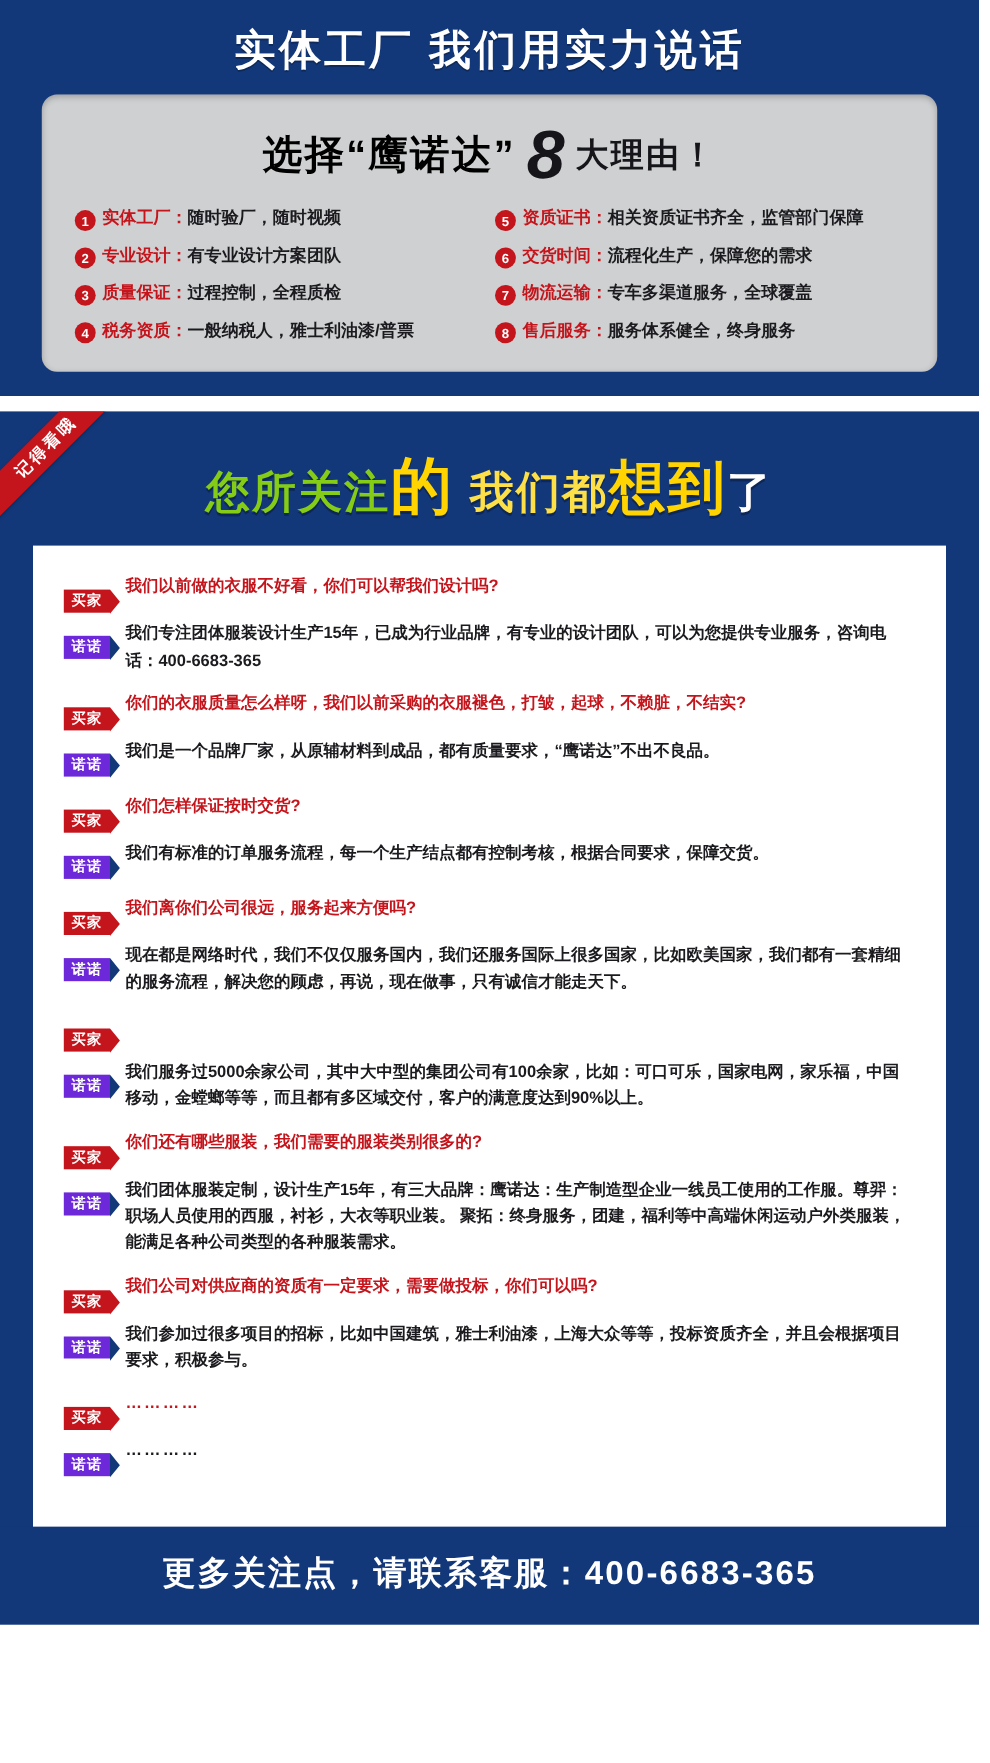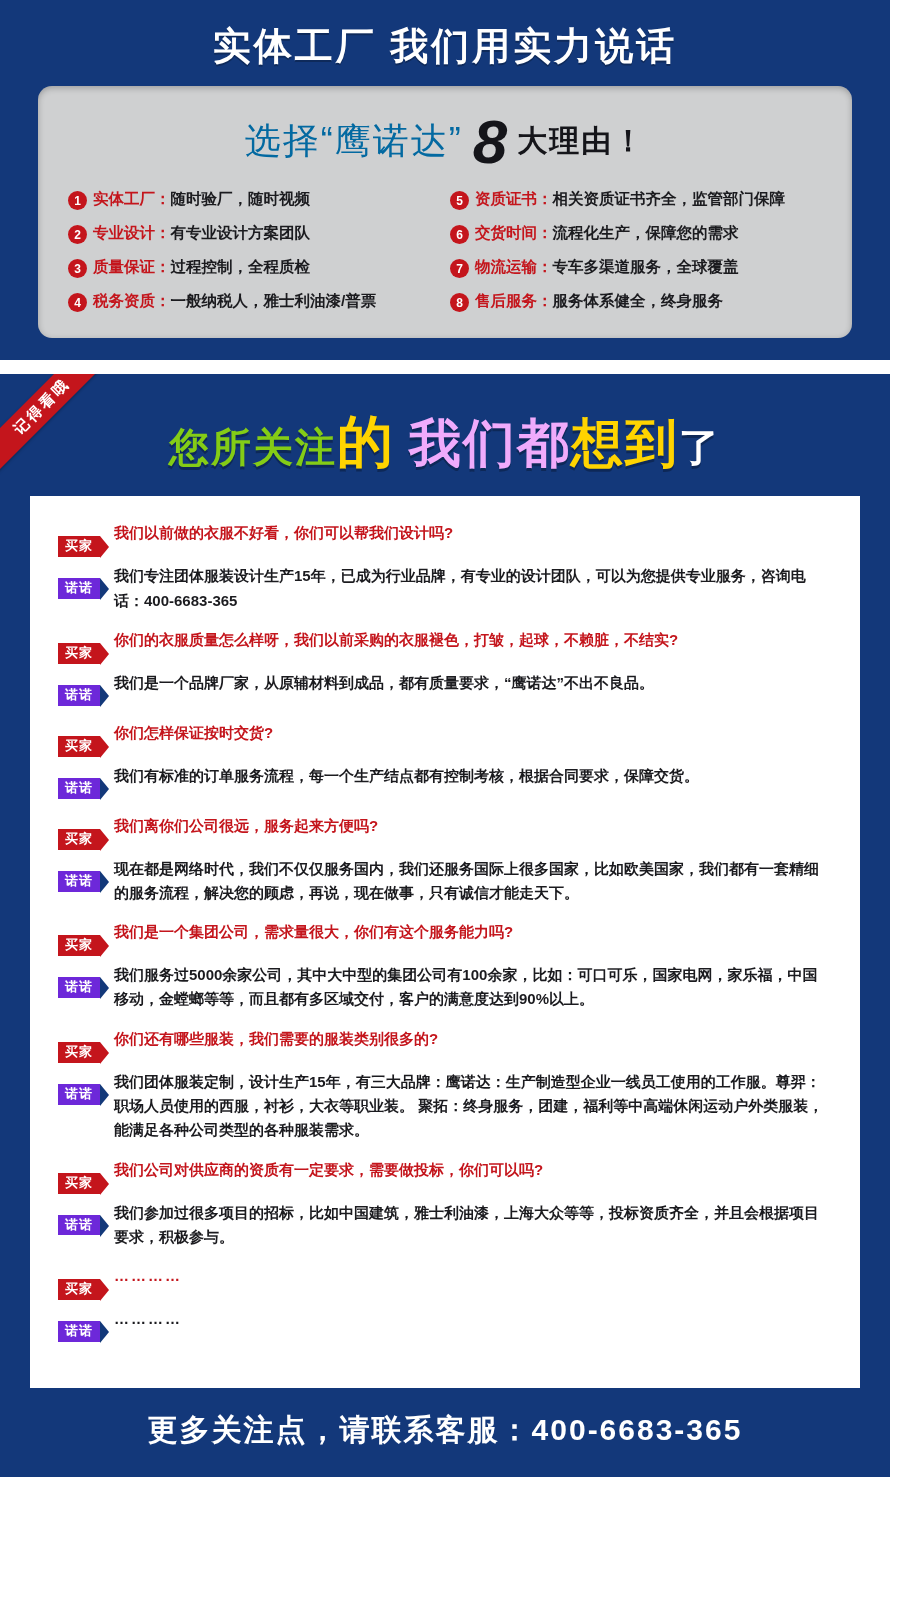--- a/index.html
+++ b/index.html
@@ -42,23 +42,23 @@
     box-shadow: 0 2px 6px rgba(0,0,0,0.25) inset;
   }
   .reasons-head {
     display: flex;
     align-items: center;
     justify-content: center;
     gap: 4px;
     padding: 6px 0 20px 0;
   }
   .reasons-head .part-red {
-    color: #0369a1;
+    color: #000000;
     font-size: 36px;
-    font-weight: normal;
+    font-weight: bold;
     letter-spacing: 2px;
   }
   .reasons-head .part-num {
     color: #15151a;
     font-size: 62px;
     font-weight: bold;
     font-style: italic;
     line-height: 0.9;
     padding: 0 6px;
   }
@@ -140,21 +140,21 @@
     line-height: 1;
     white-space: nowrap;
   }
   .sec2-title span {
     font-weight: bold;
     letter-spacing: 2px;
     text-shadow: 0 3px 0 rgba(0,0,0,0.28);
   }
   .t-white-sm { color: #84cc16; font-size: 40px; }
   .t-yellow-lg { color: #ffd400; font-size: 56px; }
-  .t-white-md { color: #f0abfc; font-size: 52px; }
+  .t-white-md { color: #fde047; font-size: 40px; }
   .t-yellow-md { color: #ffd400; font-size: 52px; }
   .t-white-tail { color: #ffffff; font-size: 40px; }
   .sp { display: inline-block; width: 14px; }
 
   .qa-card {
     margin: 0 30px;
     background: #ffffff;
     padding: 26px 28px 30px 28px;
   }
   .qa-block {
@@ -333,21 +333,20 @@
         </div>
         <div class="qa-line">
           <span class="tag tag-reply">诺诺</span>
           <span class="a-text">现在都是网络时代，我们不仅仅服务国内，我们还服务国际上很多国家，比如欧美国家，我们都有一套精细的服务流程，解决您的顾虑，再说，现在做事，只有诚信才能走天下。</span>
         </div>
       </div>
 
       <div class="qa-block">
         <div class="qa-line">
           <span class="tag tag-buyer">买家</span>
-          <span class="q-text">我们是一个集团公司，需求量很大，你们有这个服务能力吗?</span>
         </div>
         <div class="qa-line">
           <span class="tag tag-reply">诺诺</span>
           <span class="a-text">我们服务过5000余家公司，其中大中型的集团公司有100余家，比如：可口可乐，国家电网，家乐福，中国移动，金螳螂等等，而且都有多区域交付，客户的满意度达到90%以上。</span>
         </div>
       </div>
 
       <div class="qa-block">
         <div class="qa-line">
           <span class="tag tag-buyer">买家</span>

